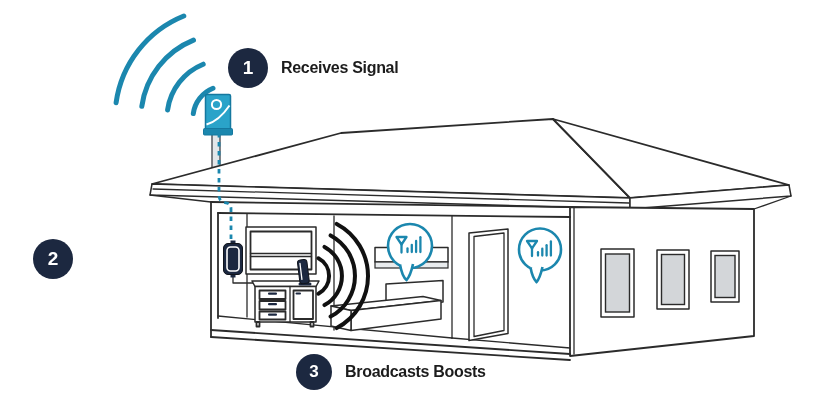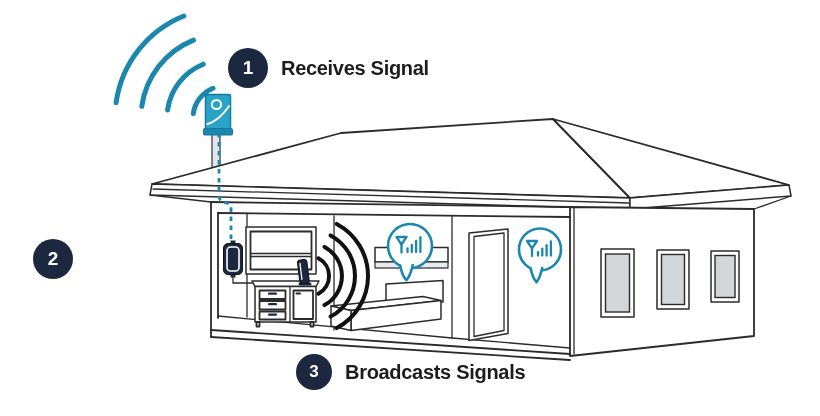--- a/index.html
+++ b/index.html
@@ -15,21 +15,21 @@
   .badge{
     width:40px;height:40px;border-radius:50%;
     background:var(--navy,#1c2840);
     color:#fff;font-weight:700;font-size:19px;
     display:flex;align-items:center;justify-content:center;
     flex:0 0 auto;
   }
   .badge.small{width:36px;height:36px;font-size:17px;}
   .step-label{
     color:var(--text,#1c1c1c);
-    font-weight:700;font-size:20px;letter-spacing:-0.3px;
+    font-weight:700;font-size:16px;letter-spacing:-0.3px;
     white-space:nowrap;
   }
   .step1{left:228px;top:48px;}
   .step2{left:33px;top:239px;}
   .step3{left:296px;top:354px;}
 
   
   .ln{stroke:var(--line,#2b2b2b);fill:none;stroke-width:1.8;stroke-linejoin:round;stroke-linecap:round;}
   .thin{stroke-width:1.3;}
   .face{fill:#ffffff;stroke:var(--line,#2b2b2b);stroke-width:1.8;stroke-linejoin:round;}
@@ -202,16 +202,16 @@
   <div class="step step2">
     <div class="badge">
       <span>2</span>
     </div>
   </div>
 
   <div class="step step3">
     <div class="badge small">
       <span>3</span>
     </div>
-    <div class="step-label">Broadcasts Signals</div>
+    <div class="step-label">Broadcasts Boosts</div>
   </div>
 
 </div>
 
 </body></html>

